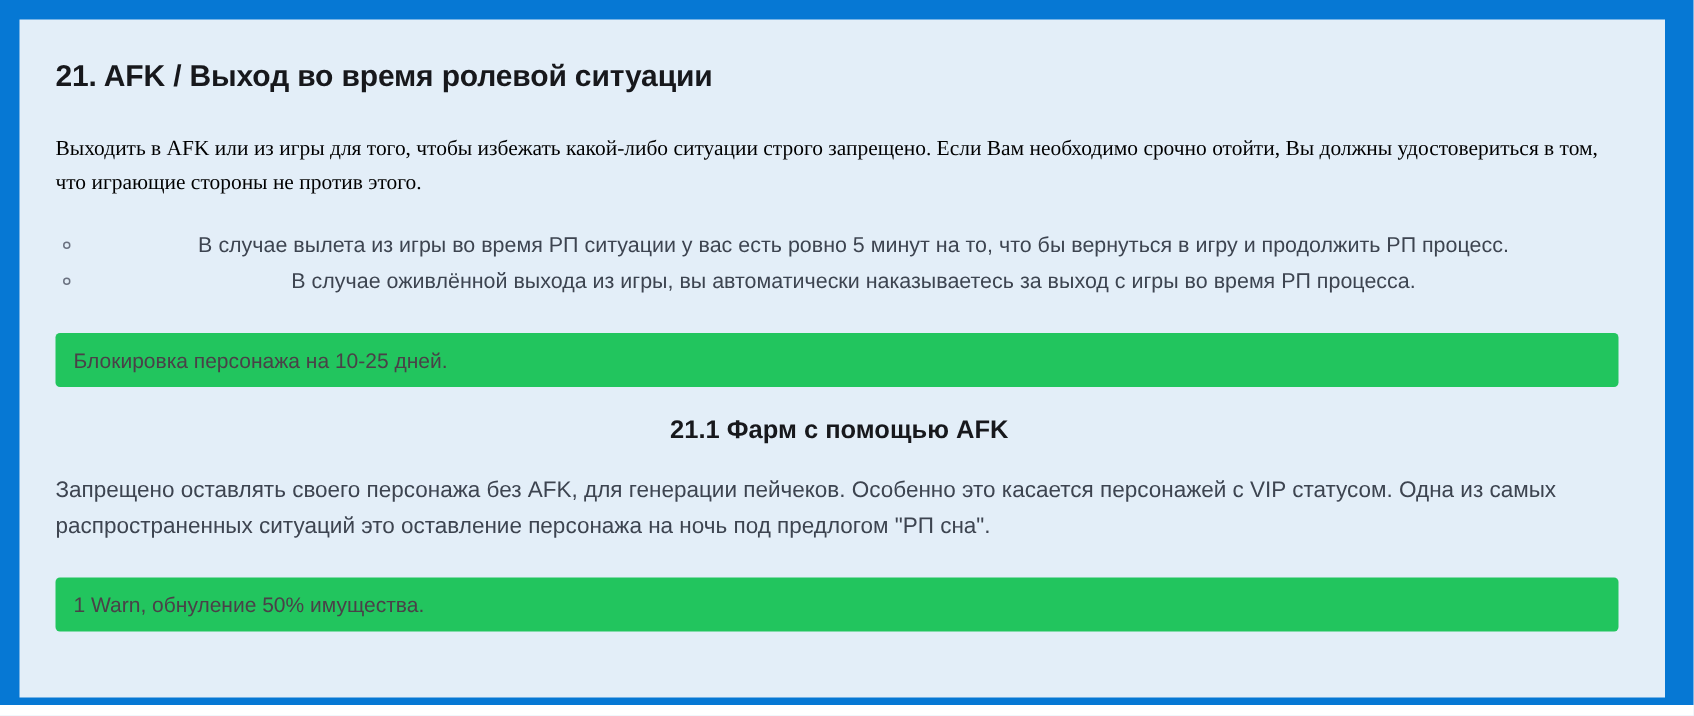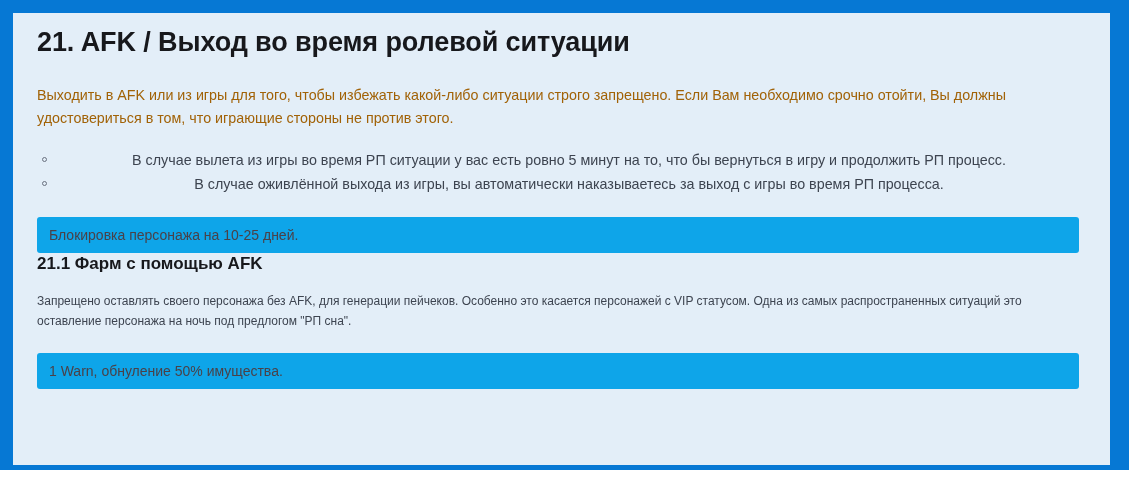--- a/index.html
+++ b/index.html
@@ -38,36 +38,37 @@
   }
 
   .content {
     position: absolute;
     left: 24px;
     top: 0;
     width: 1045px;
   }
 
   .doc-title {
-    font-size: 27px;
+    font-size: 20px;
     font-weight: bold;
     color: #17181c;
     letter-spacing: -0.1px;
     margin: 0;
-    padding-top: 13px;
+    padding-top: 26px;
     line-height: 1.25;
   }
 
   .intro {
     font-size: 14.3px;
-    color: #a16207;
+    color: #000000;
     line-height: 1.62;
     margin: 0;
     padding-top: 24px;
     max-width: 1042px;
+    font-family: Liberation Serif, serif;
   }
 
   .rules-list {
     list-style: none;
     margin: 0;
     padding: 0;
     padding-top: 19px;
     text-align: center;
   }
   .rules-list li {
@@ -84,43 +85,45 @@
     left: 5px;
     top: 8px;
     width: 5px;
     height: 5px;
     border: 1px solid #6a7180;
     border-radius: 50%;
     box-sizing: border-box;
   }
 
   .alert {
-    background: #0ea5e9;
+    background: #22c55e;
     border-radius: 3px;
     font-size: 14px;
     color: #4a4148;
     padding: 9px 12px;
     box-sizing: border-box;
     height: 36px;
     line-height: 18px;
     width: 1042px;
   }
   .alert-1 { margin-top: 21px; }
   .alert-2 { margin-top: 22px; }
 
   .subheading {
     font-size: 17px;
     font-weight: bold;
     color: #17181c;
     margin: 0;
+    padding-top: 18px;
     line-height: 1.3;
+    text-align: center;
   }
 
   .para {
-    font-size: 12px;
+    font-size: 15px;
     color: #3d4450;
     line-height: 1.62;
     margin: 0;
     padding-top: 17px;
     max-width: 1042px;
   }
 </style>
 </head>
 <body>
 

